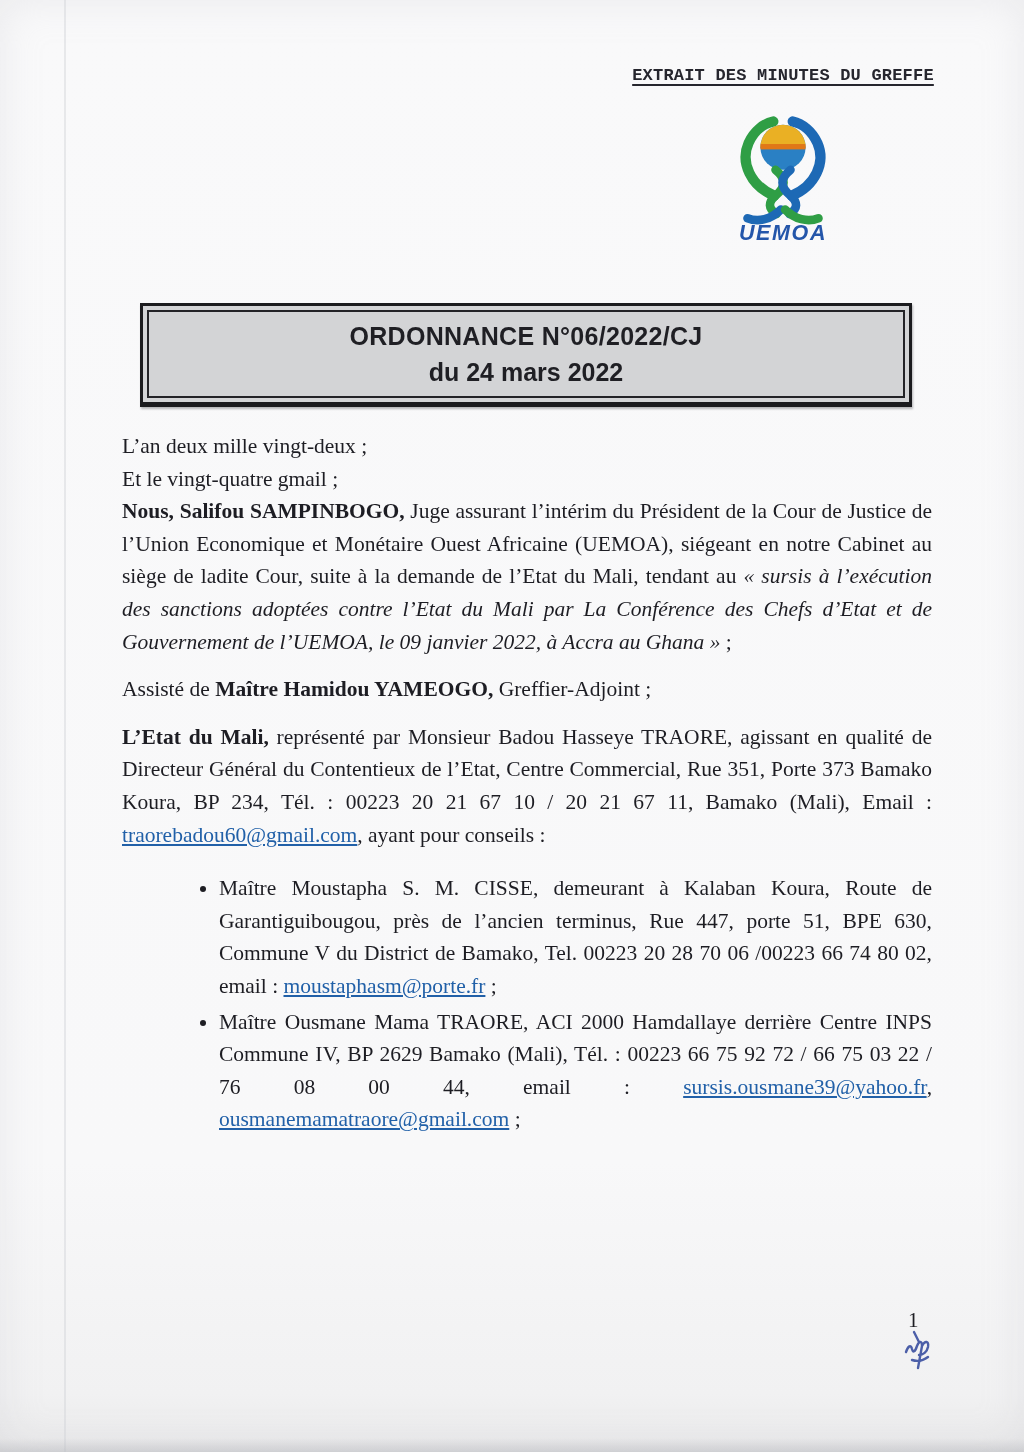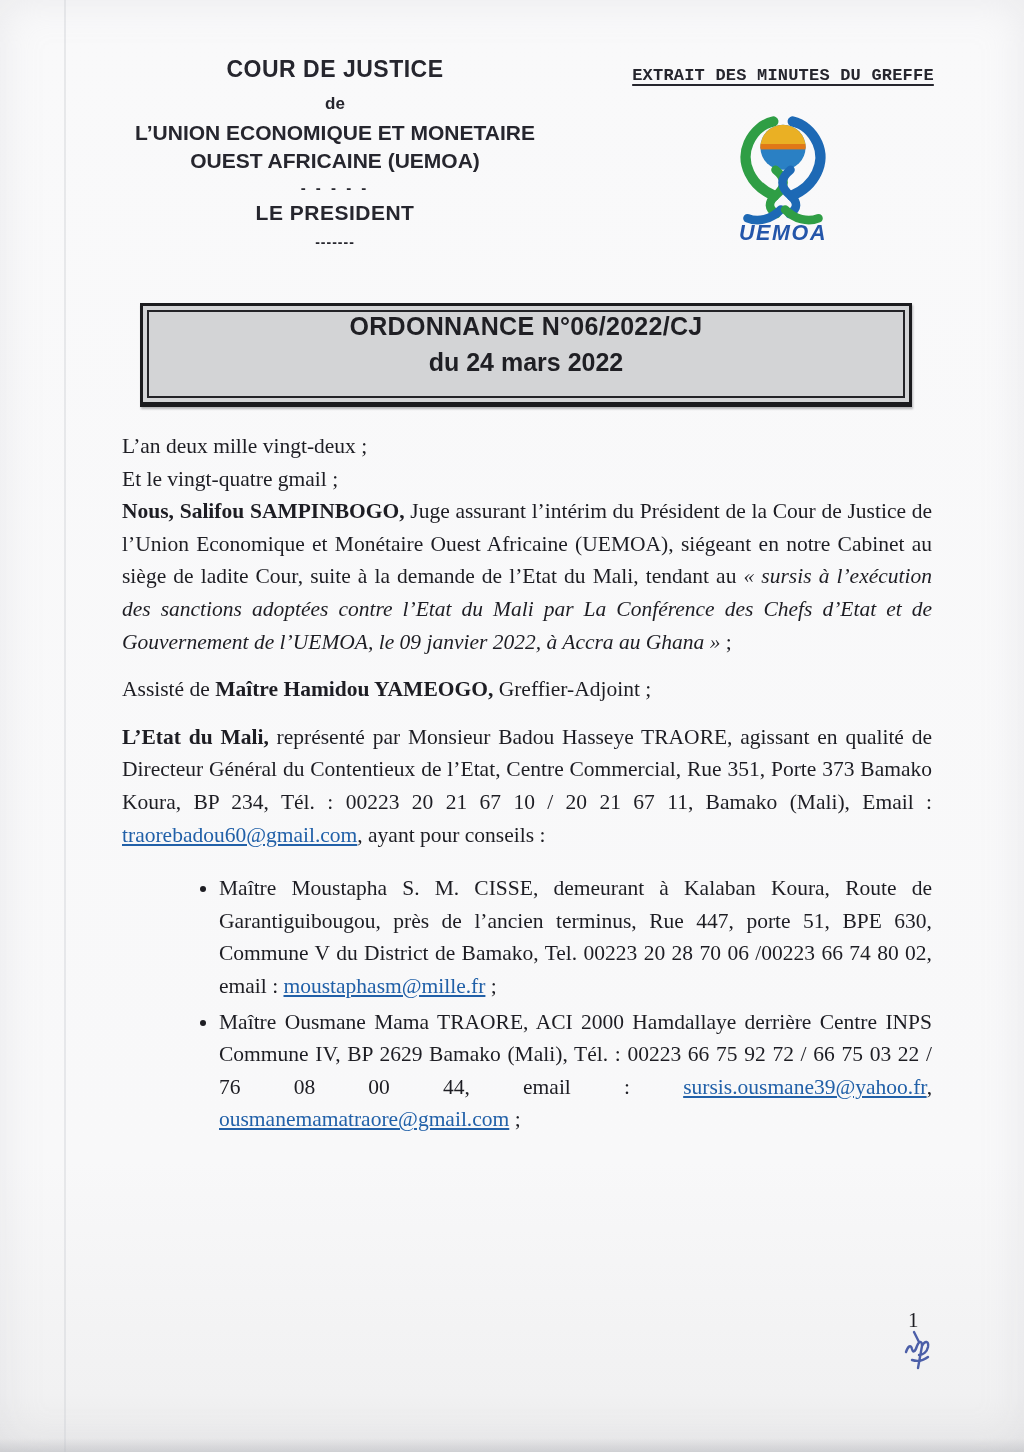--- a/index.html
+++ b/index.html
@@ -51,21 +51,21 @@
     position:absolute;left:140px;top:303px;width:772px;height:104px;
     background:#d3d4d6;
     border:3px solid #1b1b1e;
     border-bottom-width:5px;
     box-sizing:border-box;
     box-shadow:1px 2px 2px rgba(60,60,65,.35);
   }
   .title-inner{
     position:absolute;left:4px;top:4px;right:4px;bottom:4px;
     border:2px solid #232327;
-    display:flex;flex-direction:column;align-items:center;justify-content:flex-start;
+    display:flex;flex-direction:column;align-items:center;justify-content:center;
     font-family:"Liberation Sans", sans-serif;font-weight:bold;color:#1f1f24;
   }
   .title-inner .t1{font-size:25px;letter-spacing:.3px;}
   .title-inner .t2{font-size:25px;margin-top:7px;}
   
   .doc-body{
     position:absolute;left:122px;top:430px;width:810px;
     font-size:21.5px;line-height:32.6px;color:#1d1d23;
     text-align:justify;
   }
@@ -86,29 +86,20 @@
   .paraph{position:absolute;left:892px;top:1322px;}
 </style>
 </head>
 <body>
 
 <div class="page">
 
   <div class="scan-vline"></div>
   <div class="scan-bottom"></div>
 
-  <div class="hdr-left">
-    <div class="l1">COUR DE JUSTICE</div>
-    <div class="l2">de</div>
-    <div class="l3">L’UNION ECONOMIQUE ET MONETAIRE</div>
-    <div class="l4">OUEST AFRICAINE (UEMOA)</div>
-    <div class="sep1">- - - - -</div>
-    <div class="l5">LE PRESIDENT</div>
-    <div class="sep2">-------</div>
-  </div>
 
   <div class="hdr-right">
     <div class="extrait">EXTRAIT DES MINUTES DU GREFFE</div>
     <div class="logo-wrap">
       <svg width="130" height="142" viewBox="0 0 120 132" xmlns="http://www.w3.org/2000/svg">
         <defs>
           <clipPath id="discClip">
               <circle cx="60" cy="43" r="21"></circle>
             </clipPath>
         </defs>
@@ -140,21 +131,21 @@
   </div>
 
   <div class="doc-body">
     <p>L’an deux mille vingt-deux ;</p>
     <p>Et le vingt-quatre gmail ;</p>
     <p><span class="b">Nous, Salifou SAMPINBOGO,</span><span> Juge assurant l’intérim du Président de la Cour de Justice de l’Union Economique et Monétaire Ouest Africaine (UEMOA), siégeant en notre Cabinet au siège de ladite Cour, suite à la demande de l’Etat du Mali, tendant au </span><span class="i">« sursis à l’exécution des sanctions adoptées contre l’Etat du Mali par La Conférence des Chefs d’Etat et de Gouvernement de l’UEMOA, le 09 janvier 2022, à Accra au Ghana »</span><span> ;</span></p>
     <p class="gap"><span>Assisté de </span><span class="b">Maître Hamidou YAMEOGO,</span><span> Greffier-Adjoint ;</span></p>
     <p class="gap"><span class="b">L’Etat du Mali,</span><span> représenté par Monsieur Badou Hasseye TRAORE, agissant en qualité de Directeur Général du Contentieux de l’Etat, Centre Commercial, Rue 351, Porte 373 Bamako Koura, BP 234, Tél. : 00223 20 21 67 10 / 20 21 67 11, Bamako (Mali), Email : </span><span class="link">traorebadou60@gmail.com</span><span>, ayant pour conseils :</span></p>
 
     <ul class="counsels">
-      <li><span>Maître Moustapha S. M. CISSE, demeurant à Kalaban Koura, Route de Garantiguibougou, près de l’ancien terminus, Rue 447, porte 51, BPE 630, Commune V du District de Bamako, Tel. 00223 20 28 70 06 /00223 66 74 80 02, email : </span><span class="link">moustaphasm@mille.fr</span><span> ;</span></li>
+      <li><span>Maître Moustapha S. M. CISSE, demeurant à Kalaban Koura, Route de Garantiguibougou, près de l’ancien terminus, Rue 447, porte 51, BPE 630, Commune V du District de Bamako, Tel. 00223 20 28 70 06 /00223 66 74 80 02, email : </span><span class="link">moustaphasm@porte.fr</span><span> ;</span></li>
       <li><span>Maître Ousmane Mama TRAORE, ACI 2000 Hamdallaye derrière Centre INPS Commune IV, BP 2629 Bamako (Mali), Tél. : 00223 66 75 92 72 / 66 75 03 22 / 76 08 00 44, email : </span><span class="link">sursis.ousmane39@yahoo.fr</span><span>, </span><span class="link">ousmanemamatraore@gmail.com</span><span> ;</span></li>
     </ul>
   </div>
 
   <div class="page-number">1</div>
   <div class="paraph">
     <svg width="52" height="58" viewBox="0 0 52 58" xmlns="http://www.w3.org/2000/svg">
       <path d="M14 30 C16 24 19 22 20 27 C21 31 23 30 25 24 C27 19 30 18 30 24 L26 46 M30 24 C33 18 37 19 36 25 C35 30 31 33 27 33 M22 10 L27 20 M20 38 C26 40 32 38 36 35" fill="none" stroke="#3a4fa0" stroke-width="2.4" stroke-linecap="round" stroke-linejoin="round" opacity="0.9"></path>
     </svg>
   </div>

